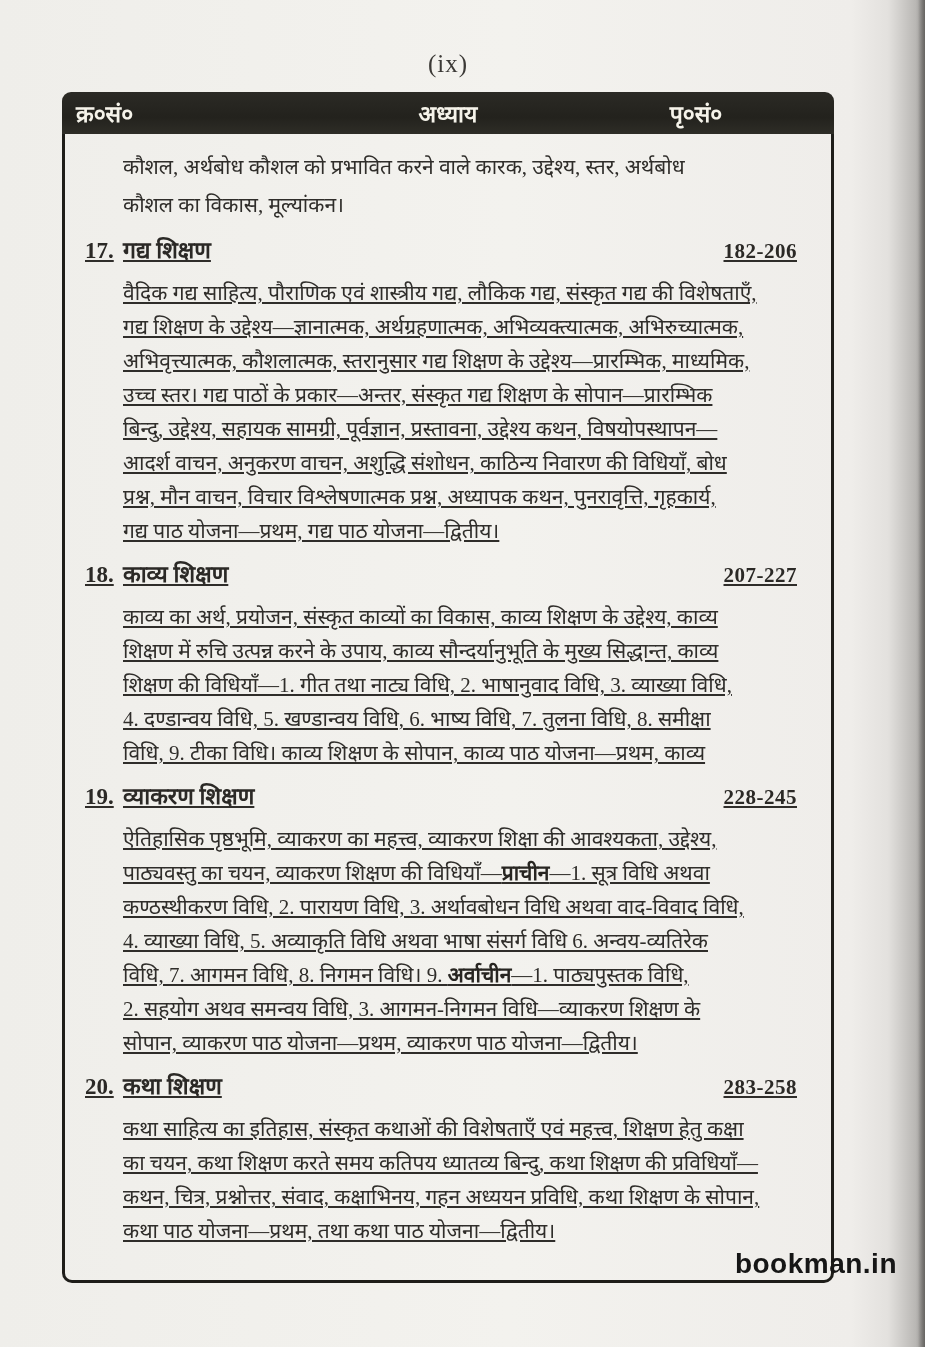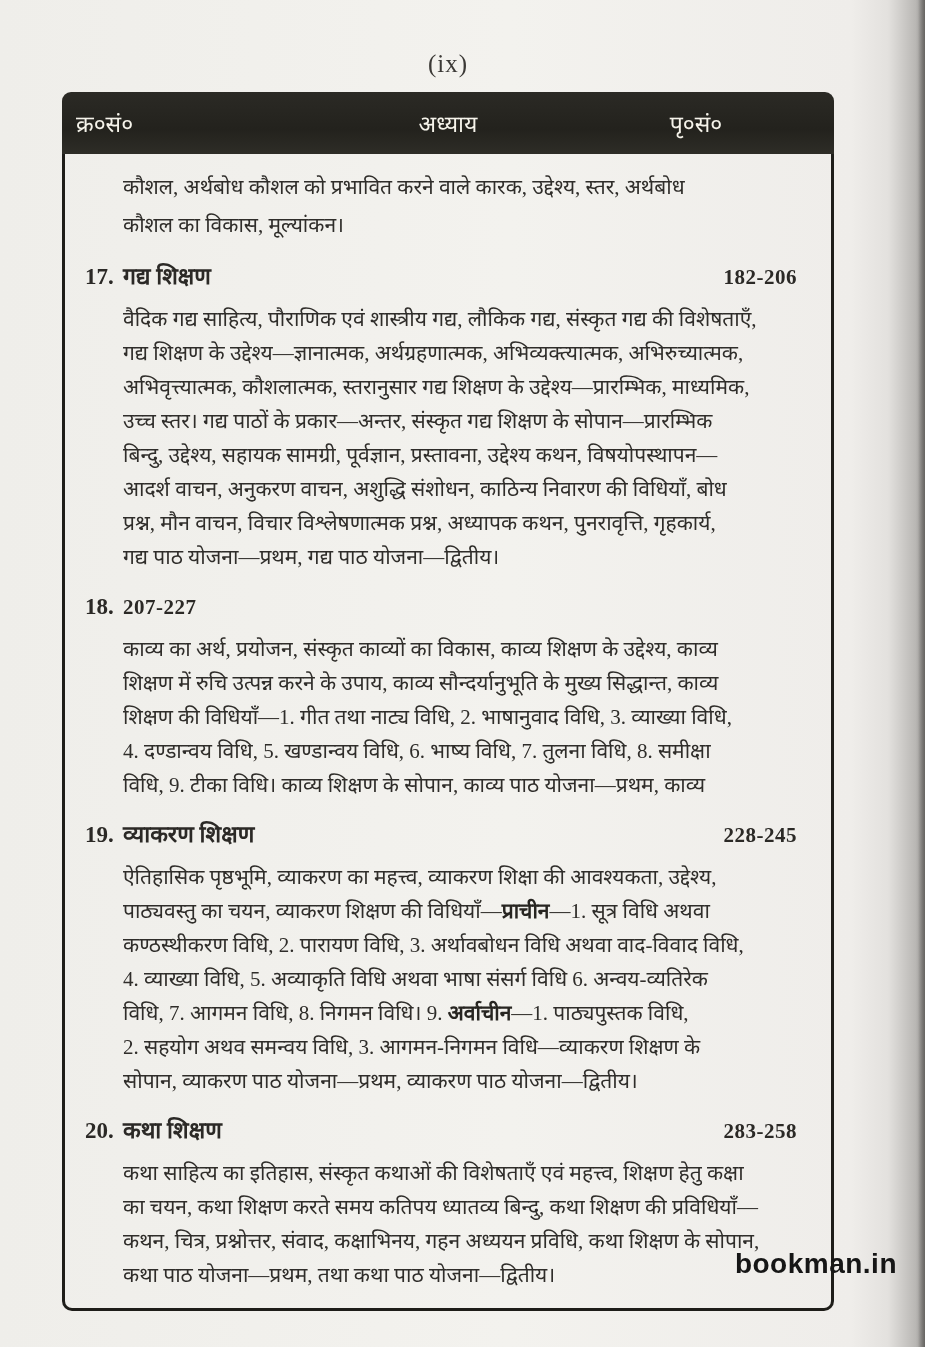--- a/index.html
+++ b/index.html
@@ -9,34 +9,34 @@
     font-family:"Liberation Serif","DejaVu Serif",serif;
     color:#2f2d2a;
   }
   .folio{
     position:absolute;top:50px;left:62px;width:772px;text-align:center;
     font-size:25px;color:#3b3936;letter-spacing:1px;
   }
   .toc{position:absolute;left:62px;top:92px;width:772px;}
   .toc-header{
     background:linear-gradient(180deg,#2b2a25 0%,#23221d 60%,#2e2d27 100%);
-    color:#f5f3ea;height:62px;border-radius:9px 9px 0 0;
+    color:#f5f3ea;height:42px;border-radius:9px 9px 0 0;
     display:flex;align-items:center;box-sizing:border-box;padding:0 14px;
-    font-weight:normal;font-size:23px;
+    font-weight:bold;font-size:23px;
   }
   .toc-header .hc{flex:1;}
   .toc-header .hc.center{text-align:center;}
   .toc-header .hc.right{text-align:center;}
   .toc-body{
     border:3px solid #1e1d19;border-top:none;border-radius:0 0 10px 10px;
     box-sizing:border-box;padding:14px 32px 16px 20px;min-height:1149px;
     background:transparent;
   }
   .continuation{margin-left:38px;font-size:21px;line-height:38px;}
-  .entry{margin-top:18px;}
+  .entry{margin-top:12px;text-decoration:underline;}
   .entry-head{
     display:flex;align-items:baseline;font-size:23px;font-weight:bold;
     line-height:30px;margin-bottom:10px;color:#2b2926;
   }
   .entry-head .num{width:38px;flex:0 0 auto;}
   .entry-head .title{flex:1 1 auto;}
   .entry-head .pages{flex:0 0 auto;font-size:21px;letter-spacing:.5px;padding-right:2px;}
   .entry-lines{margin-left:38px;font-size:21px;line-height:34px;}
   .entry-lines .line b, .continuation .line b{font-weight:bold;color:#272521;}
   .watermark{
@@ -80,20 +80,21 @@
             <div class="line">उच्च स्तर। गद्य पाठों के प्रकार—अन्तर, संस्कृत गद्य शिक्षण के सोपान—प्रारम्भिक</div>
             <div class="line">बिन्दु, उद्देश्य, सहायक सामग्री, पूर्वज्ञान, प्रस्तावना, उद्देश्य कथन, विषयोपस्थापन—</div>
             <div class="line">आदर्श वाचन, अनुकरण वाचन, अशुद्धि संशोधन, काठिन्य निवारण की विधियाँ, बोध</div>
             <div class="line">प्रश्न, मौन वाचन, विचार विश्लेषणात्मक प्रश्न, अध्यापक कथन, पुनरावृत्ति, गृहकार्य,</div>
             <div class="line">गद्य पाठ योजना—प्रथम, गद्य पाठ योजना—द्वितीय।</div>
           </div>
         </div>
         <div class="entry">
           <div class="entry-head">
             <span class="num">18.</span>
+            <span class="title">काव्य शिक्षण</span>
             <span class="pages">207-227</span>
           </div>
           <div class="entry-lines">
             <div class="line">काव्य का अर्थ, प्रयोजन, संस्कृत काव्यों का विकास, काव्य शिक्षण के उद्देश्य, काव्य</div>
             <div class="line">शिक्षण में रुचि उत्पन्न करने के उपाय, काव्य सौन्दर्यानुभूति के मुख्य सिद्धान्त, काव्य</div>
             <div class="line">शिक्षण की विधियाँ—1. गीत तथा नाट्य विधि, 2. भाषानुवाद विधि, 3. व्याख्या विधि,</div>
             <div class="line">4. दण्डान्वय विधि, 5. खण्डान्वय विधि, 6. भाष्य विधि, 7. तुलना विधि, 8. समीक्षा</div>
             <div class="line">विधि, 9. टीका विधि। काव्य शिक्षण के सोपान, काव्य पाठ योजना—प्रथम, काव्य</div>
           </div>
         </div>

